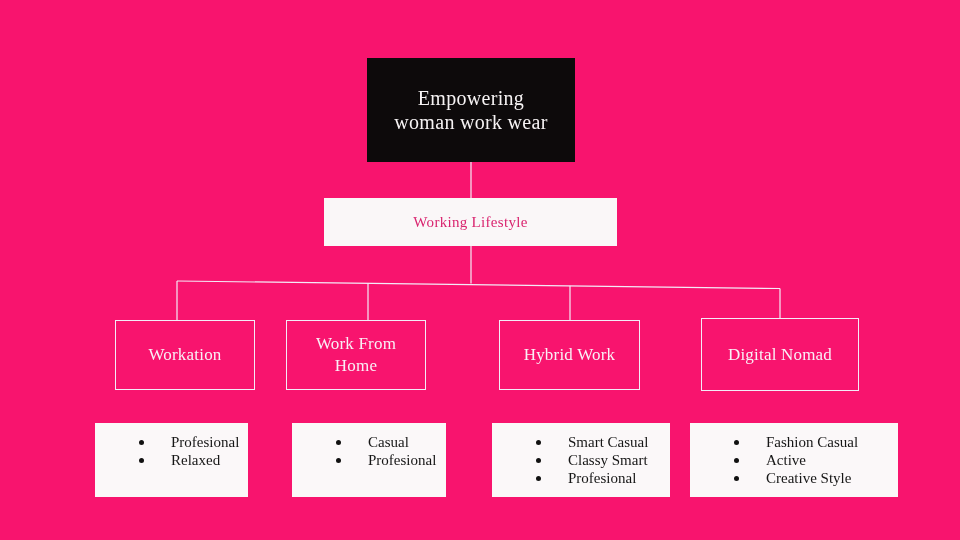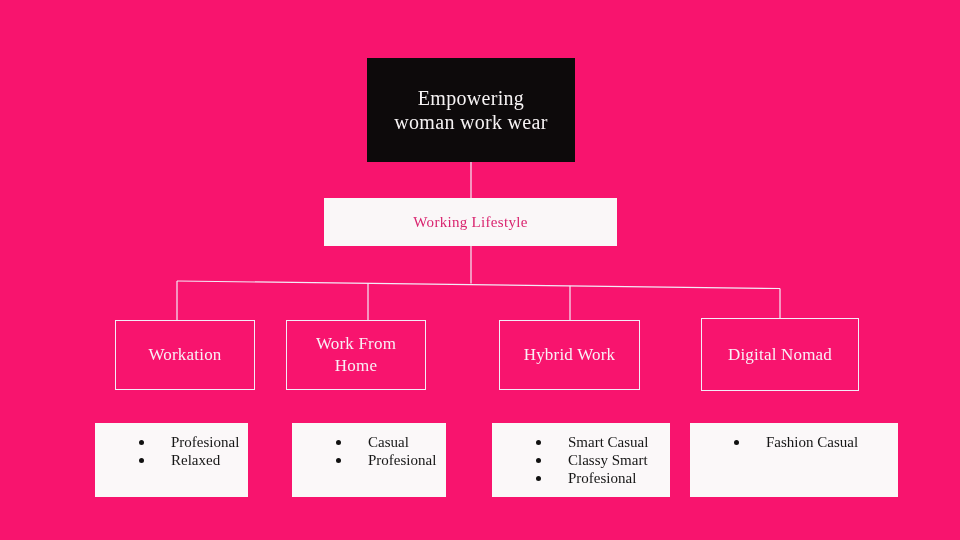--- a/index.html
+++ b/index.html
@@ -137,16 +137,24 @@
         </li>
     </ul>
   </div>
 
   <div class="list-box list-4">
     <ul class="bullets">
       <li>
           <span class="dot"></span>
           <span>Fashion Casual</span>
         </li>
+      <li>
+          <span class="dot"></span>
+          <span>Active</span>
+        </li>
+      <li>
+          <span class="dot"></span>
+          <span>Creative Style</span>
+        </li>
     </ul>
   </div>
 
 </div>
 
 </body></html>

